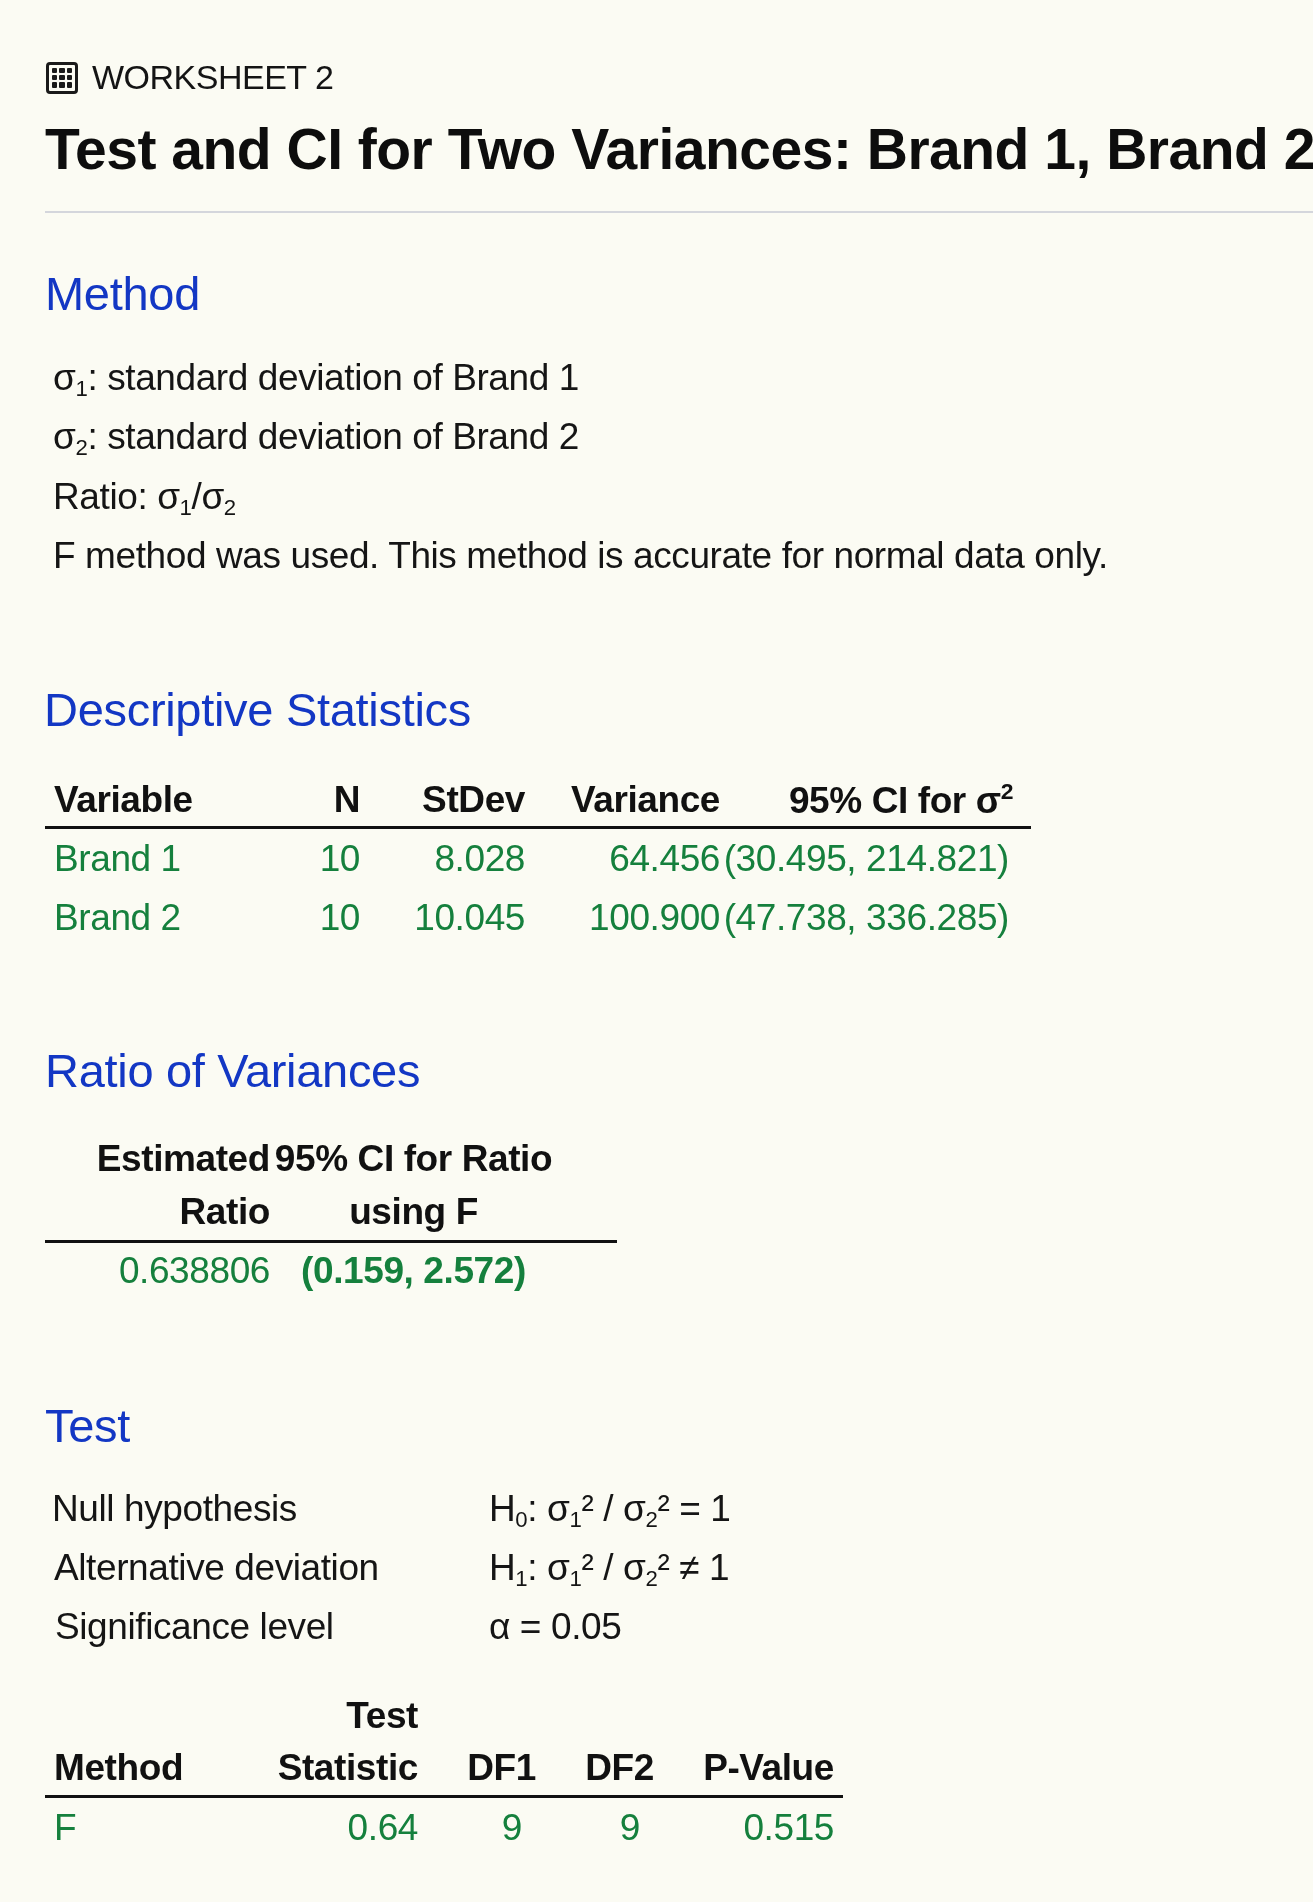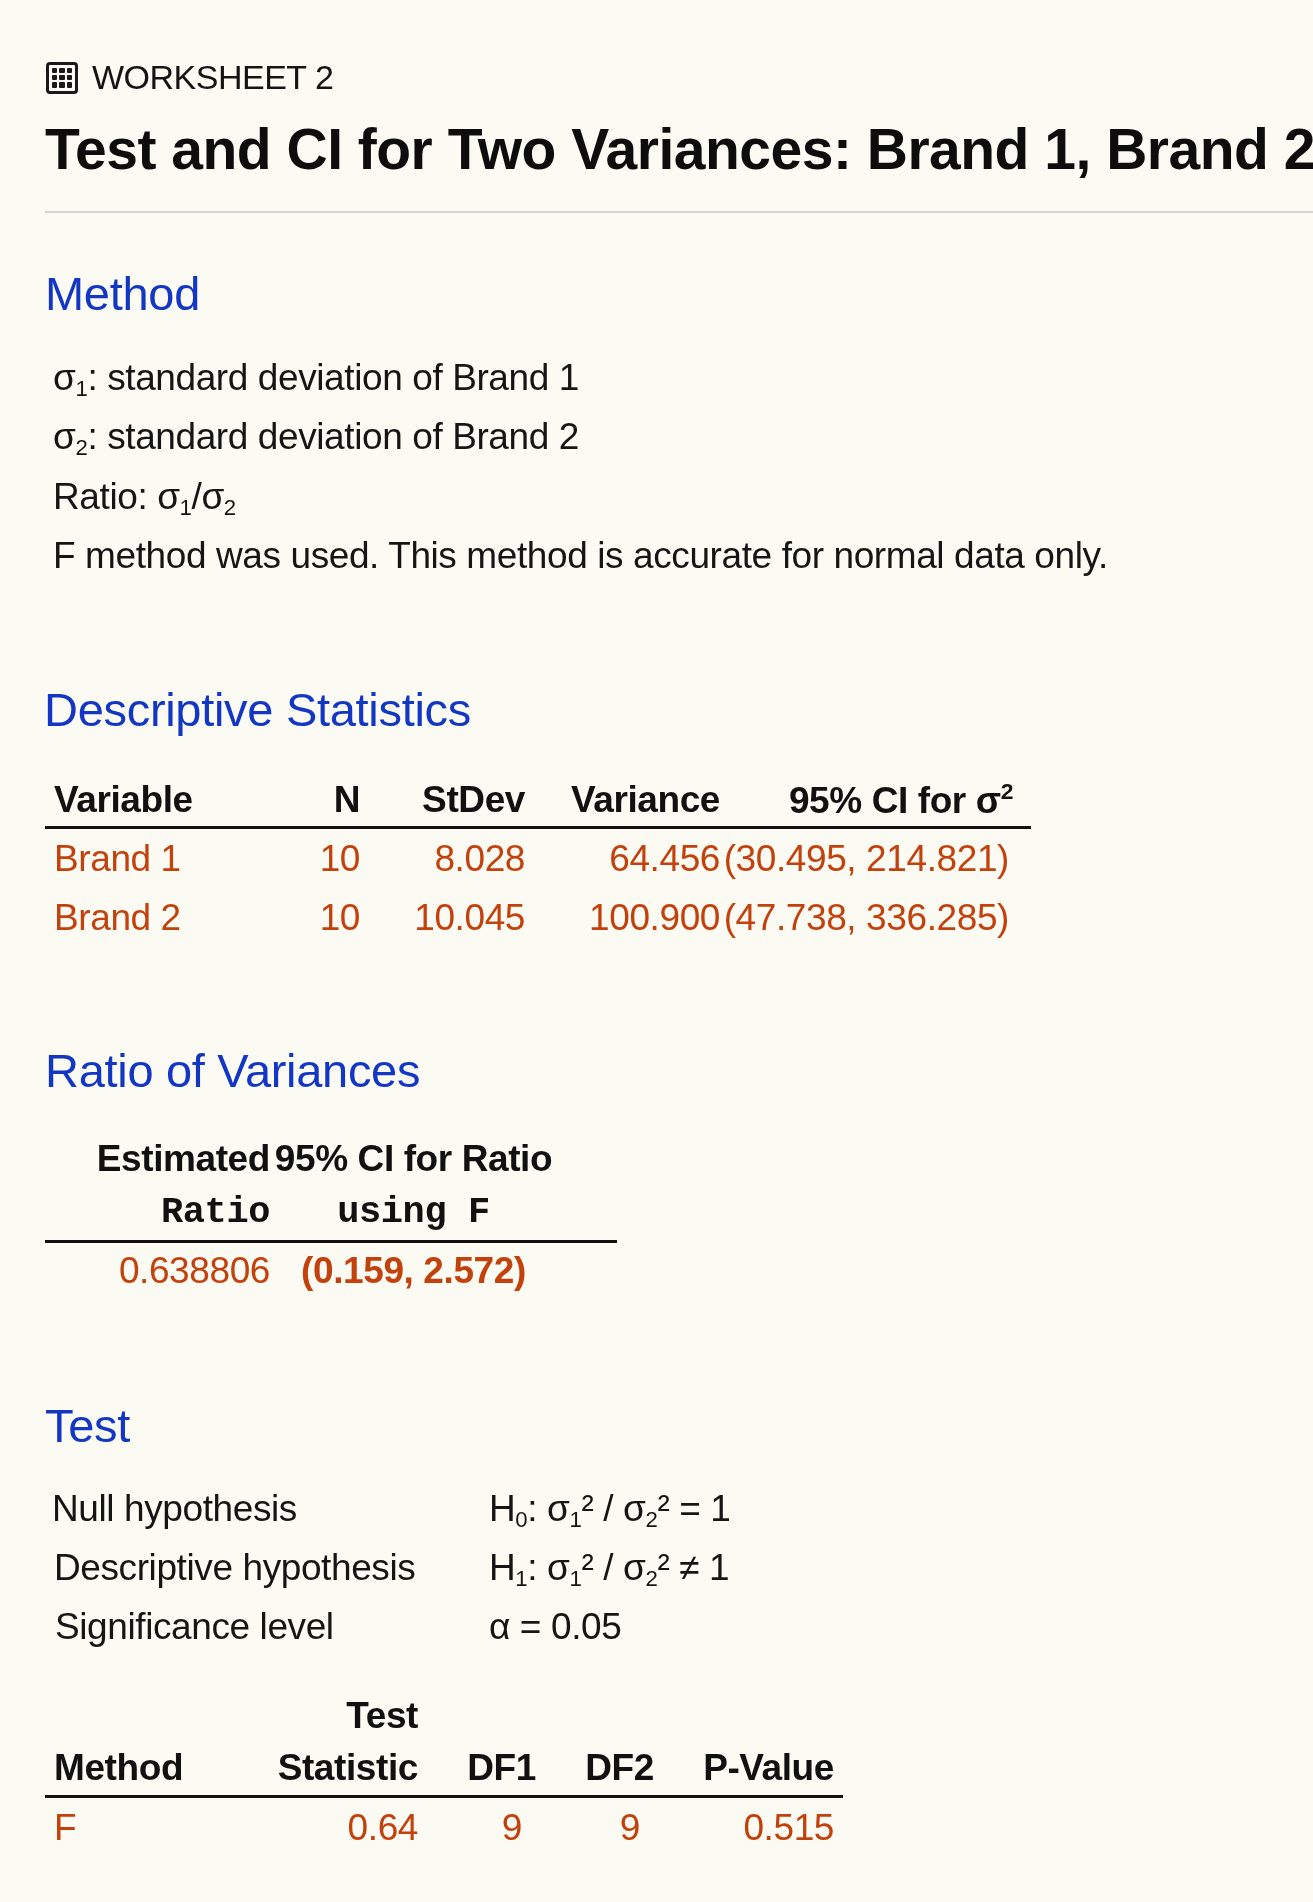--- a/index.html
+++ b/index.html
@@ -24,21 +24,21 @@
 
   .section-head { font-size: 47px; color: #1337c4; font-weight: normal; letter-spacing: -0.3px; }
 
   .body-line { font-size: 37px; color: #151515; letter-spacing: -0.4px; }
   .sub { font-size: 0.6em; vertical-align: -0.25em; }
   .sup { font-size: 0.62em; vertical-align: 0.6em; }
 
   table { border-collapse: collapse; position: absolute; }
   th, td { font-size: 37px; letter-spacing: -0.4px; white-space: nowrap; padding: 0; }
   th { font-weight: bold; color: #111; }
-  td { color: #c2410c; }
+  td { color: #15803d; }
   .rule { border-bottom: 3px solid #111; }
   .r { text-align: right; }
   .c { text-align: center; }
   .l { text-align: left; }
 </style>
 </head>
 <body>
 
 <div class="page">
 
@@ -115,41 +115,41 @@
   <table style="left:45px; top:1133px; width:572px;">
     <colgroup>
       <col style="width:225px">
         <col style="width:347px">
     </colgroup>
     <thead>
       <tr style="height:52px;">
         <th class="r" style="padding-right:0;">Estimated</th>
         <th class="c" style="padding-right:60px;">95% CI for Ratio</th>
       </tr>
-      <tr class="rule" style="height:56px;font-family:Liberation Mono, monospace;">
+      <tr class="rule" style="height:56px;">
         <th class="r" style="padding-right:0;">Ratio</th>
         <th class="c" style="padding-right:60px;">using F</th>
       </tr>
     </thead>
     <tbody>
       <tr style="height:58px;">
         <td class="r">0.638806</td>
         <td class="c" style="padding-right:60px;font-weight:bold;">(0.159, 2.572)</td>
       </tr>
     </tbody>
   </table>
 
   <div class="abs section-head" style="left:45px; top:1398px;">Test</div>
 
   <div class="abs body-line" style="left:52px; top:1488px;">Null hypothesis</div>
   <div class="abs body-line" style="left:489px; top:1488px;">
     <span>H</span><span class="sub">0</span><span>: σ<span class="sub">1</span>² / σ<span class="sub">2</span>² = 1</span>
   </div>
 
-  <div class="abs body-line" style="left:54px; top:1547px;">Descriptive hypothesis</div>
+  <div class="abs body-line" style="left:54px; top:1547px;">Alternative deviation</div>
   <div class="abs body-line" style="left:489px; top:1547px;">
     <span>H</span><span class="sub">1</span><span>: σ<span class="sub">1</span>² / σ<span class="sub">2</span>² ≠ 1</span>
   </div>
 
   <div class="abs body-line" style="left:55px; top:1606px;text-align:right;">Significance level</div>
   <div class="abs body-line" style="left:489px; top:1606px;">α = 0.05</div>
 
   <table style="left:45px; top:1690px; width:798px;">
     <colgroup>
       <col style="width:160px">

